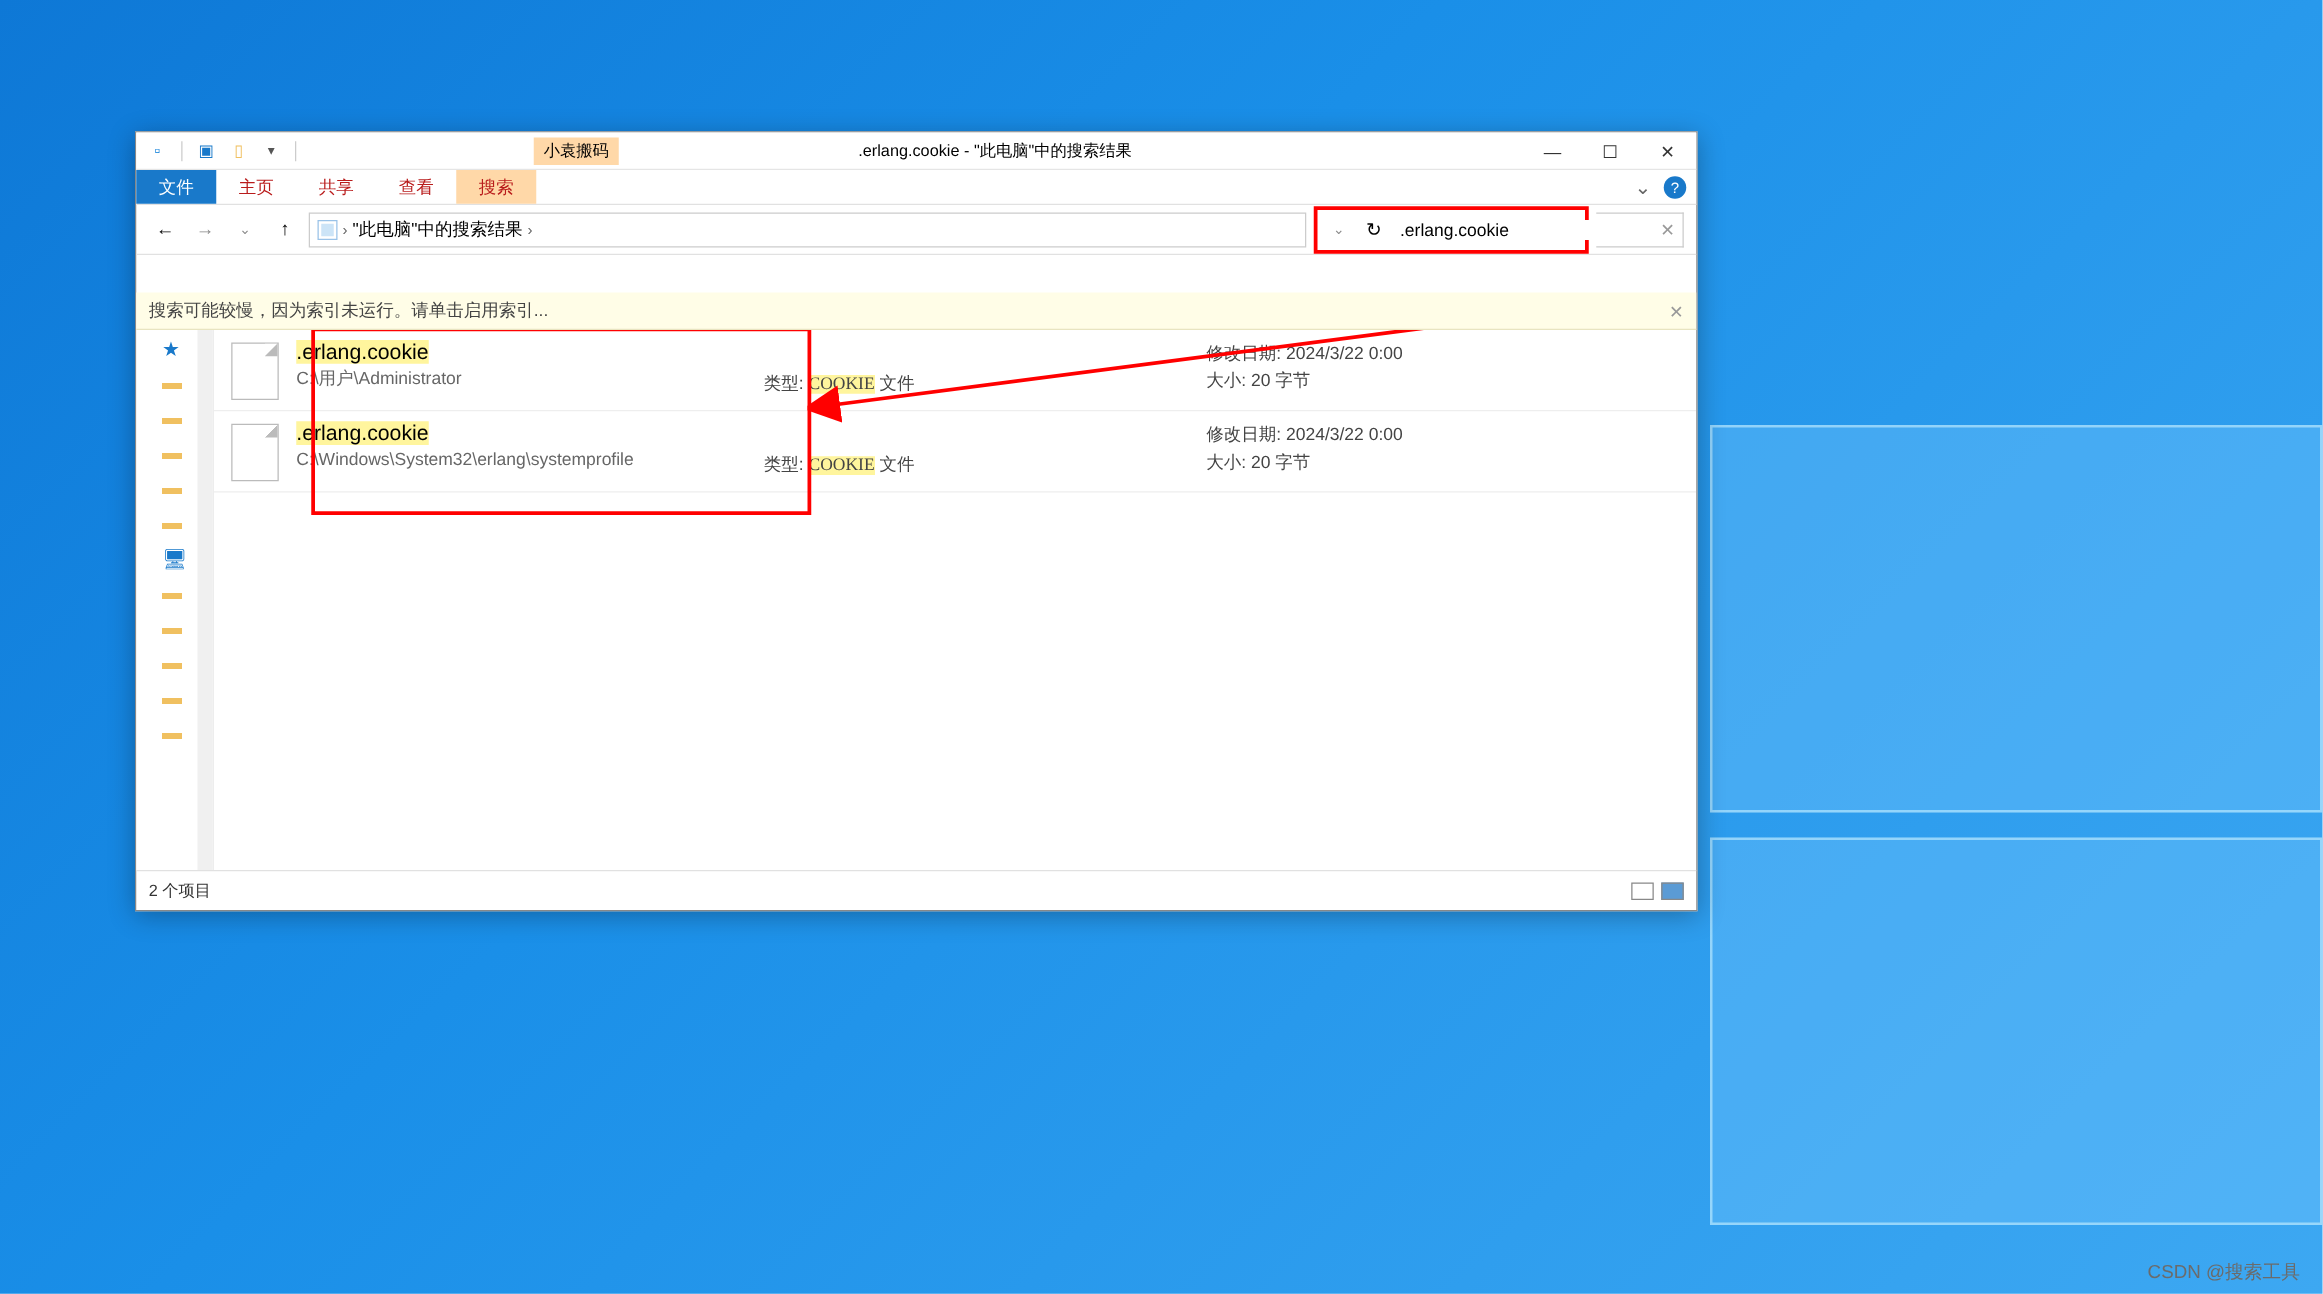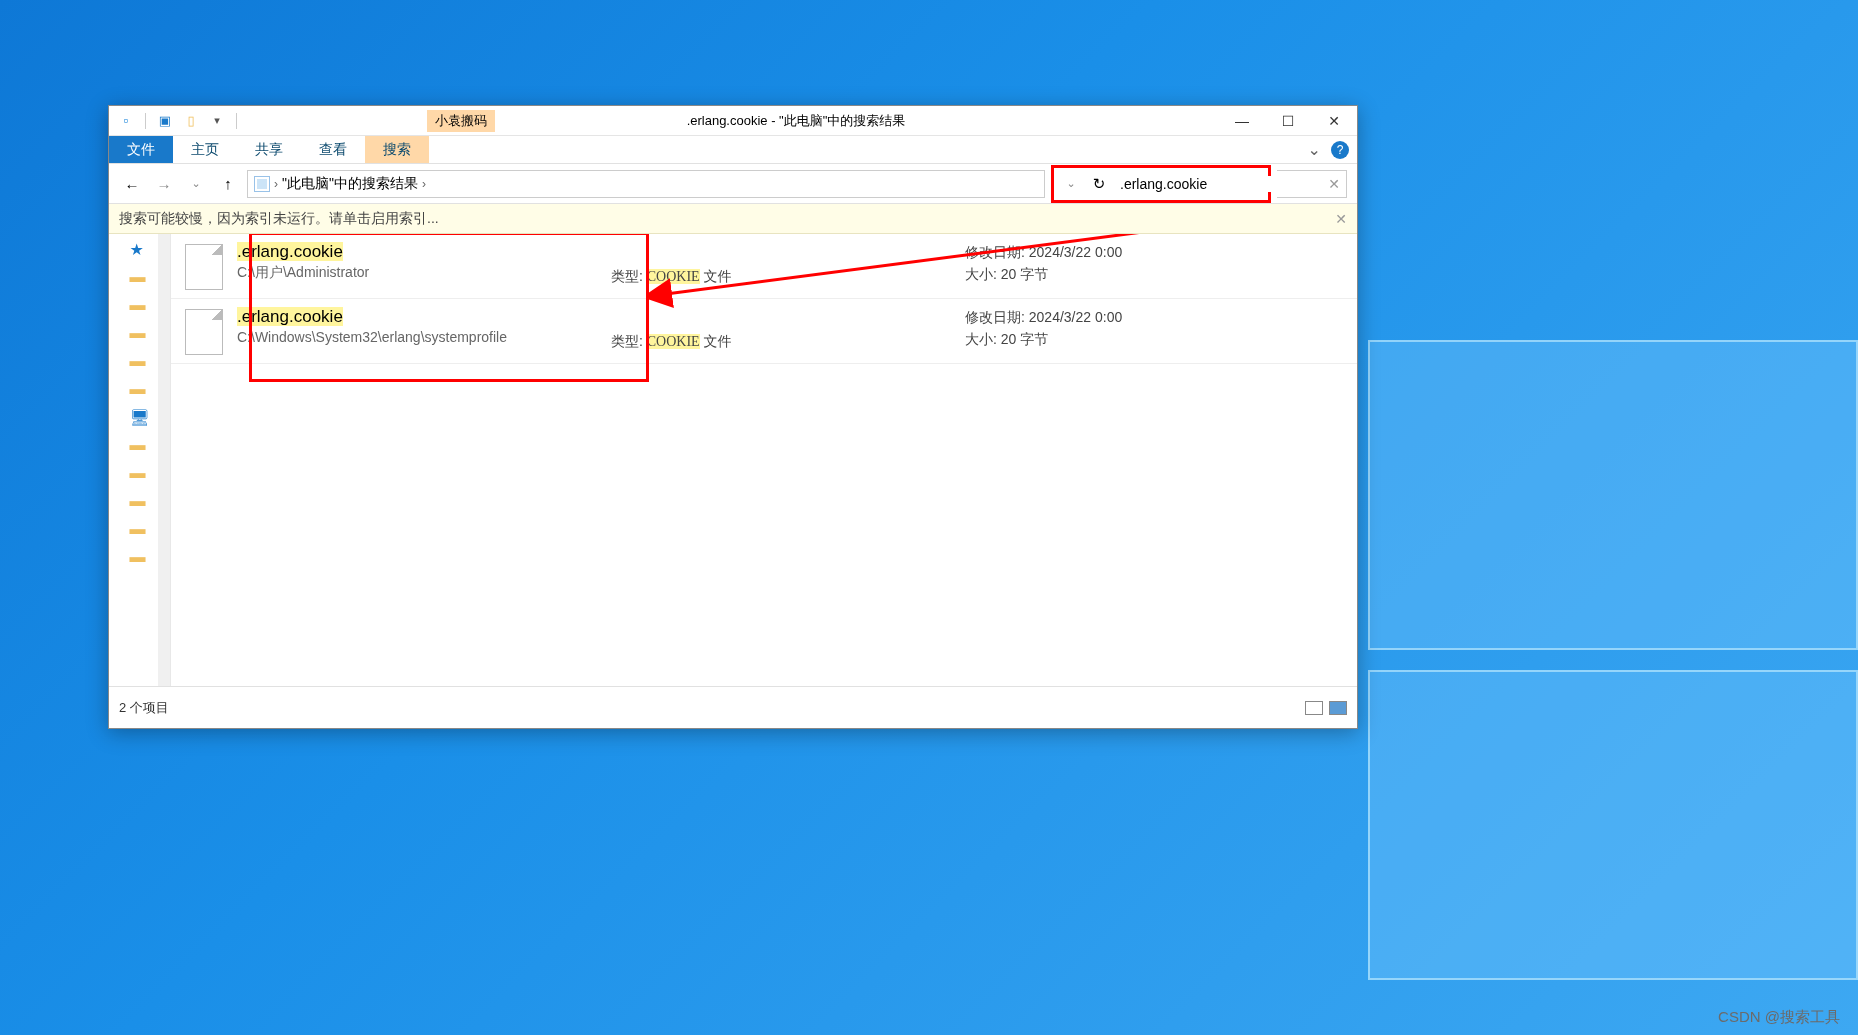--- a/index.html
+++ b/index.html
@@ -10,57 +10,57 @@
 .window{position:absolute;left:108px;top:105px;width:1250px;height:624px;background:#fff;border:1px solid #888;box-shadow:0 4px 20px rgba(0,0,0,0.3);display:flex;flex-direction:column;}
 .titlebar{height:30px;display:flex;align-items:center;background:#fff;border-bottom:1px solid #e5e5e5;}
 .tb-icons{display:flex;align-items:center;gap:8px;padding:0 8px;}
 .qat-icon{width:18px;height:18px;display:flex;align-items:center;justify-content:center;font-size:13px;color:#0078d7;}
 .tb-sep{width:1px;height:16px;background:#ccc;margin:0 2px;}
 .tb-search-tool{background:#ffd8a8;padding:2px 8px;font-size:13px;margin-left:180px;}
 .tb-title{flex:1;text-align:center;font-size:13px;color:#000;padding-right:260px;}
 .win-controls{display:flex;position:absolute;right:0;top:0;}
 .win-btn{width:46px;height:30px;display:flex;align-items:center;justify-content:center;font-size:14px;color:#333;}
 .ribbon-tabs{height:28px;display:flex;align-items:stretch;background:#fff;border-bottom:1px solid #e1e1e1;position:relative;}
-.rtab{padding:0 18px;display:flex;align-items:center;font-size:14px;color:#0c4a6e;}
+.rtab{padding:0 18px;display:flex;align-items:center;font-size:14px;color:#b91c1c;}
 .rtab.active{background:#1979ca;color:#fff;}
 .rtab.search{background:#ffd8a8;}
 .ribbon-right{position:absolute;right:8px;top:4px;display:flex;align-items:center;gap:10px;}
 .help-icon{width:18px;height:18px;border-radius:50%;background:#1979ca;color:#fff;font-size:12px;display:flex;align-items:center;justify-content:center;}
 .addrbar{height:40px;display:flex;align-items:center;padding:0 10px;gap:6px;border-bottom:1px solid #e1e1e1;}
 .nav-btn{width:26px;height:26px;display:flex;align-items:center;justify-content:center;font-size:15px;color:#888;}
 .nav-btn.active{color:#000;}
 .breadcrumb{flex:1;height:28px;border:1px solid #ccc;display:flex;align-items:center;padding:0 6px;gap:4px;font-size:14px;color:#000;}
 .bc-icon{width:16px;height:16px;background:#fff;border:1px solid #99c2e8;position:relative;}
 .bc-icon::after{content:"";position:absolute;inset:2px;background:#cce4f7;}
 .bc-sep{color:#666;font-size:12px;}
 .refresh-area{display:flex;align-items:center;gap:2px;border:3px solid #f00;padding:2px 4px;}
 .searchbox{width:230px;height:28px;border:1px solid #ccc;display:flex;align-items:center;padding:0 6px;font-size:14px;}
 .searchbox input{border:none;outline:none;flex:1;font-size:14px;}
 .sb-clear{color:#999;font-size:14px;}
-.infobar{height:30px;background:#fffde7;border-bottom:1px solid #e8e4c0;display:flex;align-items:center;padding:0 10px;font-size:14px;color:#444;position:relative;}
+.infobar{height:30px;background:#fffde7;border-bottom:1px solid #e8e4c0;display:flex;align-items:center;padding:0 10px;font-size:14px;color:#444;position:relative;margin-top:30px;}
 .infobar-close{position:absolute;right:10px;font-size:14px;color:#999;}
 .body{flex:1;display:flex;overflow:hidden;}
 .nav-pane{width:62px;background:#fff;border-right:1px solid #e8e8e8;padding:6px 4px;display:flex;flex-direction:column;align-items:center;gap:8px;overflow:hidden;position:relative;}
 .nav-pane::before{content:"";position:absolute;right:0;top:0;bottom:0;width:12px;background:#f0f0f0;}
 .nav-ic{width:20px;height:20px;font-size:16px;}
 .content{flex:1;position:relative;overflow:auto;}
 .result-row{display:flex;align-items:flex-start;padding:8px 14px;border-bottom:1px solid #eee;gap:14px;}
 .file-icon{width:38px;height:46px;border:1px solid #bbb;background:#fff;position:relative;margin-top:2px;}
 .file-icon::before{content:"";position:absolute;right:0;top:0;width:10px;height:10px;background:linear-gradient(135deg,#fff 48%,#bbb 50%);}
 .col-name{width:360px;}
 .fname{font-size:17px;color:#000;}
 .fname .hl{background:#fff59d;}
 .fpath{font-size:14px;color:#666;margin-top:2px;}
 .col-type{width:340px;padding-top:26px;font-size:14px;color:#444;}
 .col-type .hl{background:#fff59d;font-family:Liberation Serif, serif;}
 .col-meta{padding-top:2px;font-size:14px;color:#444;display:flex;flex-direction:column;gap:4px;}
 .annot{position:absolute;border:3px solid #f00;pointer-events:none;}
 .annot-files{left:78px;top:-2px;width:400px;height:150px;z-index:5;}
 .arrow-svg{position:absolute;left:475px;top:-55px;width:600px;height:250px;pointer-events:none;z-index:6;}
-.statusbar{height:42px;border-top:1px solid #e1e1e1;display:flex;align-items:center;padding:0 10px;font-size:13px;color:#333;justify-content:space-between;}
+.statusbar{height:32px;border-top:1px solid #e1e1e1;display:flex;align-items:center;padding:0 10px;font-size:13px;color:#333;justify-content:space-between;}
 .sb-right{display:flex;gap:6px;}
 .sb-ic{width:18px;height:14px;border:1px solid #888;}
 .sb-ic.filled{background:#5b9bd5;}
 </style>
 </head>
 <body>
 
 <div class="desktop-overlay">
   <div class="desk-rect"></div>
   <div class="desk-rect"></div>

